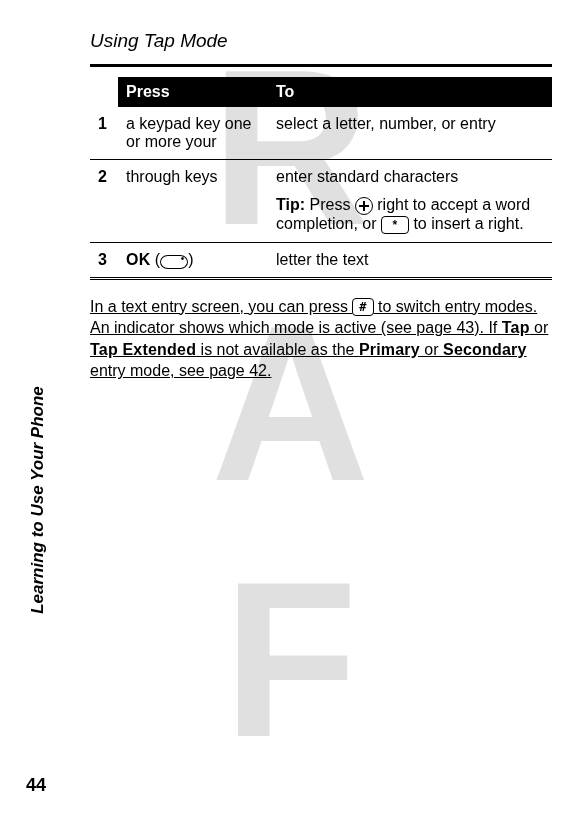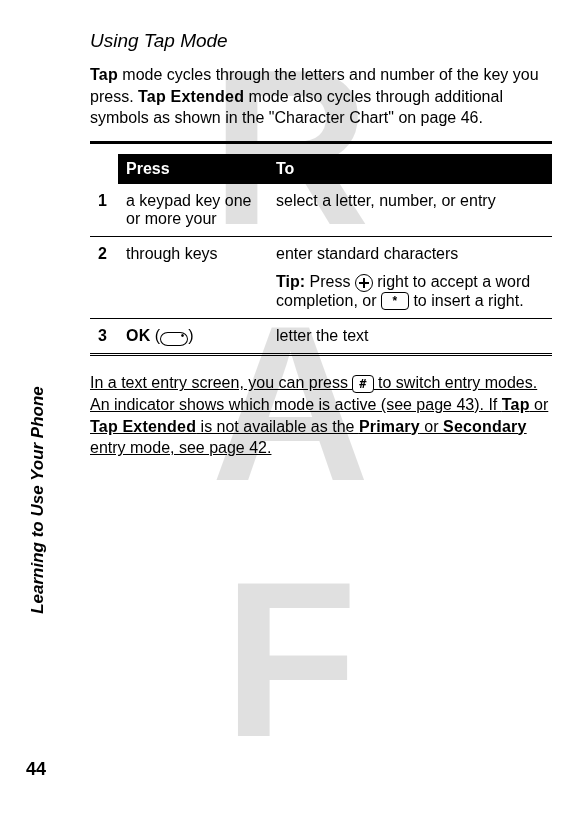--- a/index.html
+++ b/index.html
@@ -82,21 +82,21 @@
     .vertical-label-wrap {
       position:absolute; left:18px; top:370px; width:40px; height:260px; z-index:2;
     }
     .vertical-label2 {
       position:absolute; left:50%; top:50%;
       transform: translate(-50%,-50%) rotate(-90deg);
       font-weight:bold; font-style:italic; font-size:17px;
       white-space:nowrap;
     }
     .page-number {
-      position:absolute; left:26px; bottom:38px;
+      position:absolute; left:26px; bottom:22px;
       font-weight:bold; font-size:18px;
     }
     .table-wrapper { border-top: 3px solid #000; }
   </style>
 </head>
 <body>
 
 <div class="watermark">DRAFT</div>
 
 <div class="sidebar">
@@ -120,23 +120,20 @@
 </div>
 
 <div class="vertical-label-wrap">
   <span class="vertical-label2">Learning to Use Your Phone</span>
 </div>
 
 <div class="page">
   <h2 class="heading">Using Tap Mode</h2>
 
 
-  <p class="body-text">
-    <span class="bold-serif">Tap</span><span> mode cycles through the letters and number of the key you press. </span><span class="bold-serif">Tap Extended</span><span> mode also cycles through additional symbols as shown in the "Character Chart" on page 46.</span>
-  </p>
 
   <div class="table-wrapper">
     <table class="table">
       <tbody>
           <tr>
         <th class="numcol"></th>
         <th class="presscol">Press</th>
         <th>To</th>
       </tr>
       <tr class="sep">

